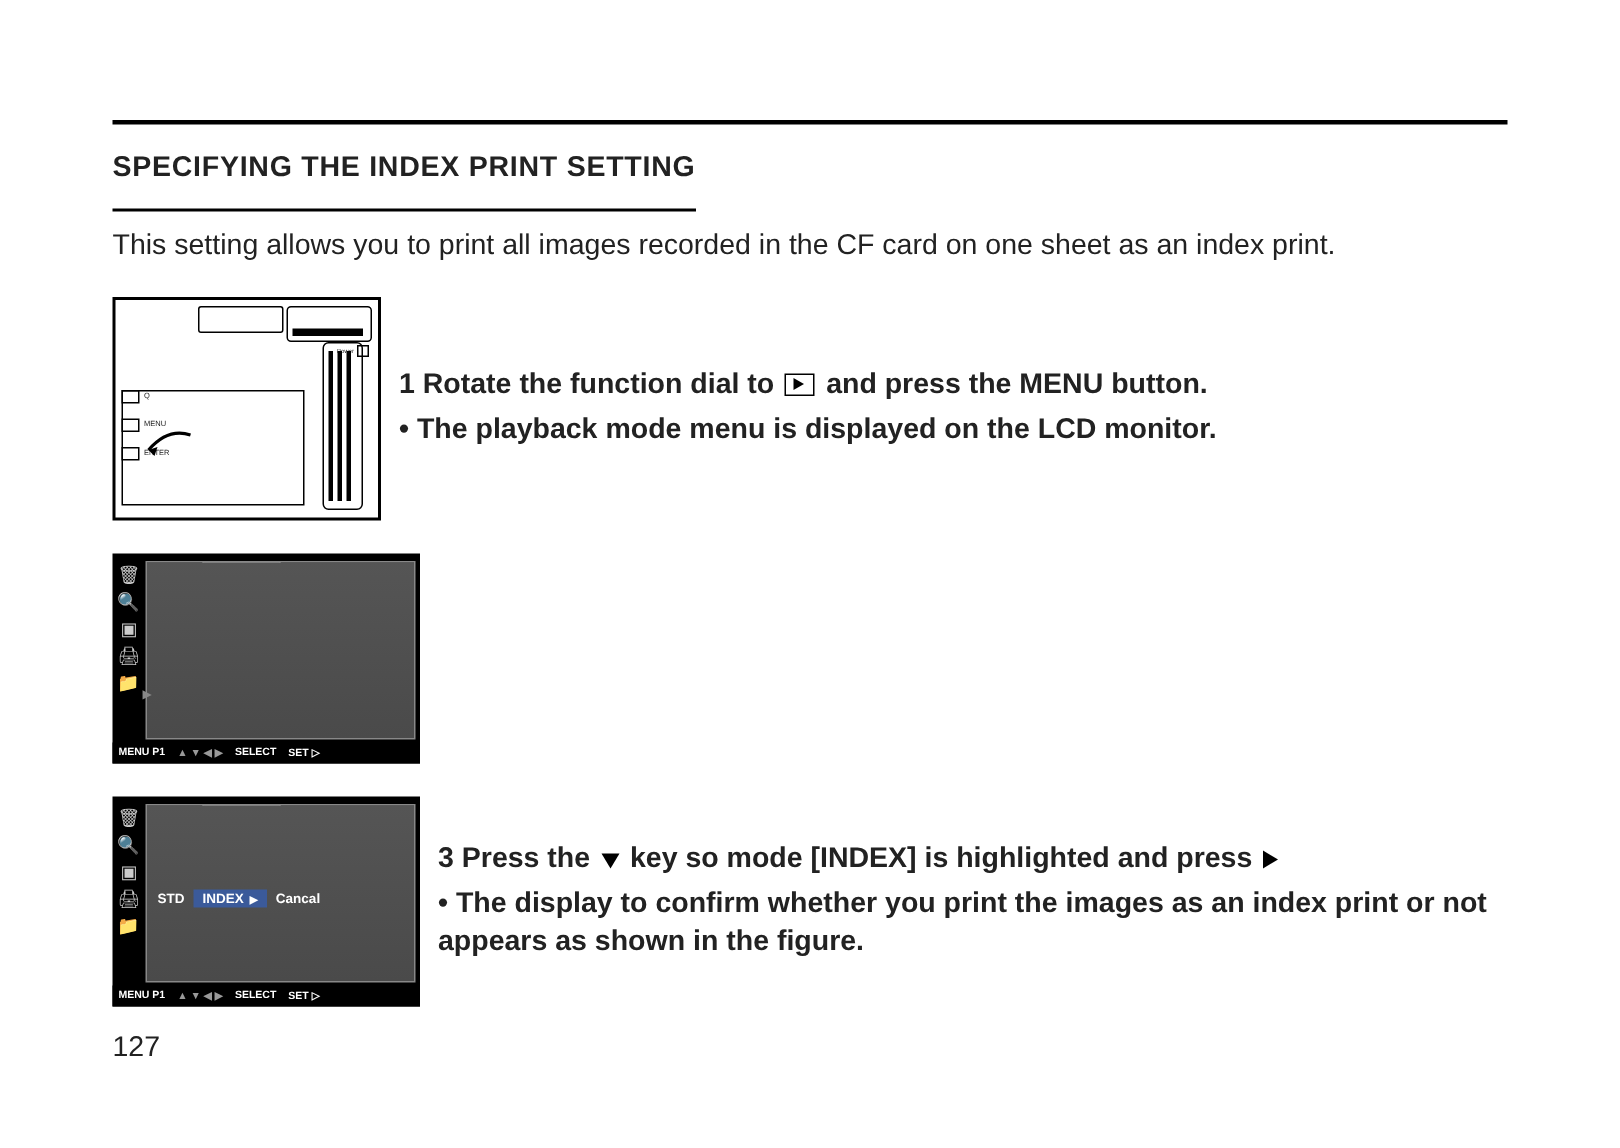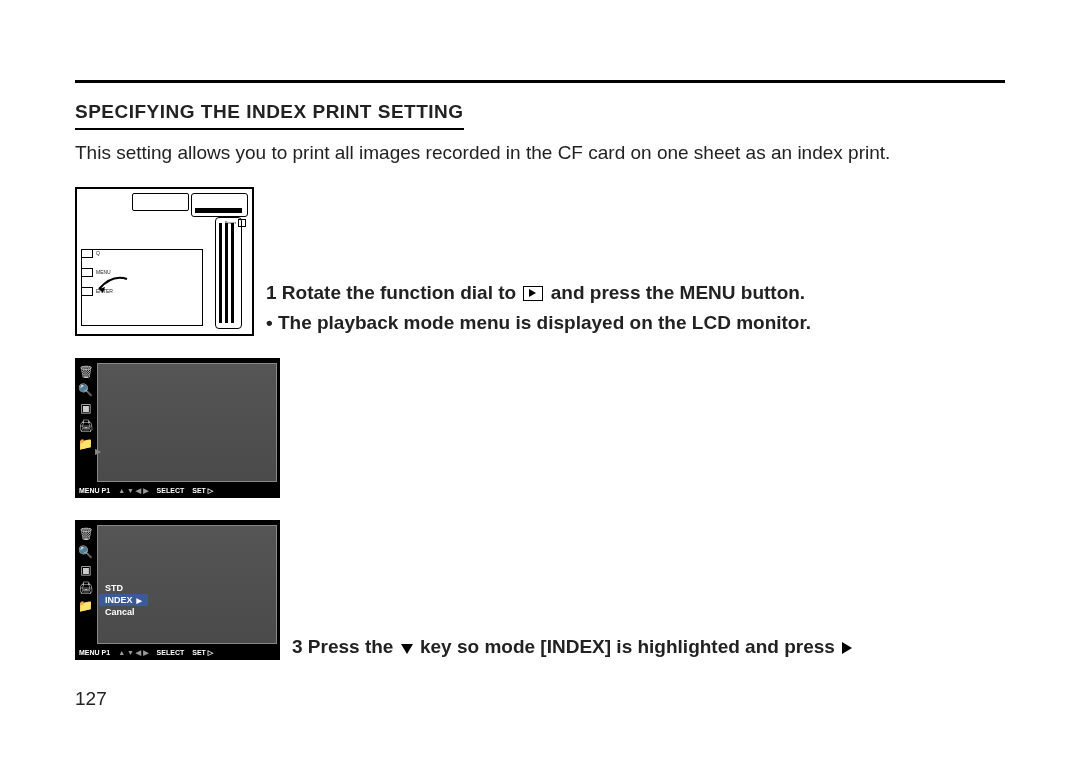--- a/index.html
+++ b/index.html
@@ -18,33 +18,33 @@
   .rule {
     border-top: 3px solid #000;
     margin-bottom: 18px;
   }
   .section-title {
     font-weight: 900;
     font-size: 19px;
     letter-spacing: 0.5px;
     border-bottom: 2px solid #000;
     display: inline-block;
-    padding-bottom: 5px;
+    padding-bottom: 16px;
     margin-bottom: 10px;
   }
   .intro {
     font-size: 19px;
     line-height: 1.4;
     margin-bottom: 20px;
   }
   .step-row {
     display: flex;
     gap: 12px;
     margin-bottom: 22px;
-    align-items: flex-end;
+    align-items: center;
   }
   .step-text {
     flex: 1;
     font-size: 19px;
     line-height: 1.35;
   }
   .step-head {
     font-weight: 900;
   }
   .step-note {
@@ -132,21 +132,21 @@
   .lcd-footer {
     position:absolute; left:0; bottom:0; right:0; height:14px;
     background:#000; color:#fff; font-size:7px; font-weight:bold;
     display:flex; align-items:center; gap:8px; padding:0 4px;
   }
   .lcd-footer .sep { color:#999; }
 
   
   .lcd-menu {
     position:absolute; left:24px; top:62px;
-    display:flex; flex-direction:column;
+    display:flex; flex-direction:row;
   }
   .lcd-menu-item {
     color:#fff; font-size:9px; font-weight:bold;
     padding:1px 6px;
   }
   .lcd-menu-item.sel { background:#3b5a9a; }
   .lcd-menu-tri { color:#fff; font-size:7px; margin-left:4px; }
 
   .page-num {
     position: absolute;
@@ -261,18 +261,19 @@
       </div>
     </div>
     <div class="step-text">
       <div class="step-head">
         <span>3</span>
         <span>Press the </span>
         <span class="tri-down"></span>
         <span> key so mode [INDEX] is highlighted and press </span>
         <span class="tri-right"></span><br>
       </div>
+      <div class="step-note">• The display to confirm whether you print the images as an index print or not appears as shown in the figure.</div>
     </div>
   </div>
 
 </div>
 
 <div class="page-num">127</div>
 
 </body></html>

